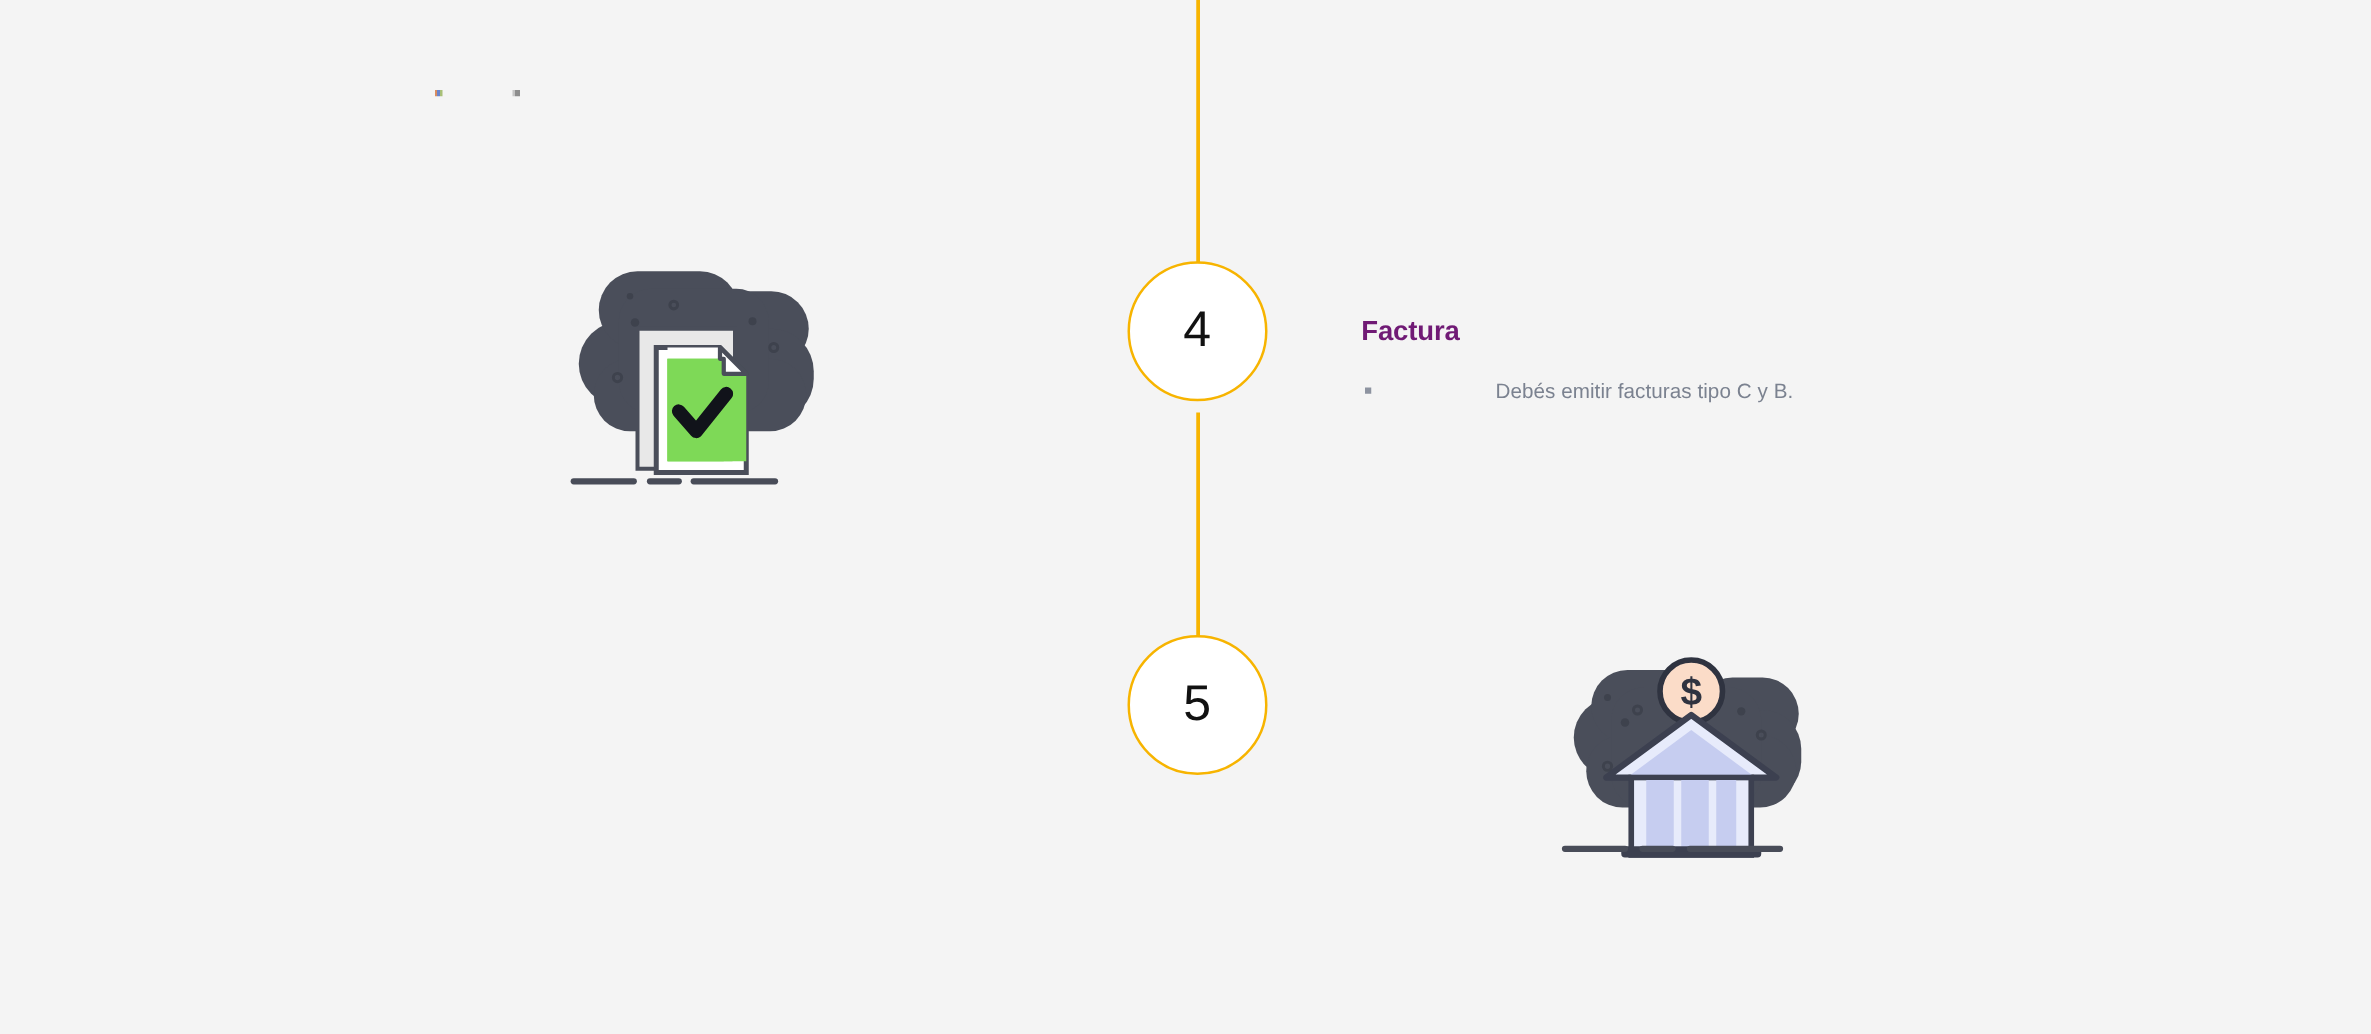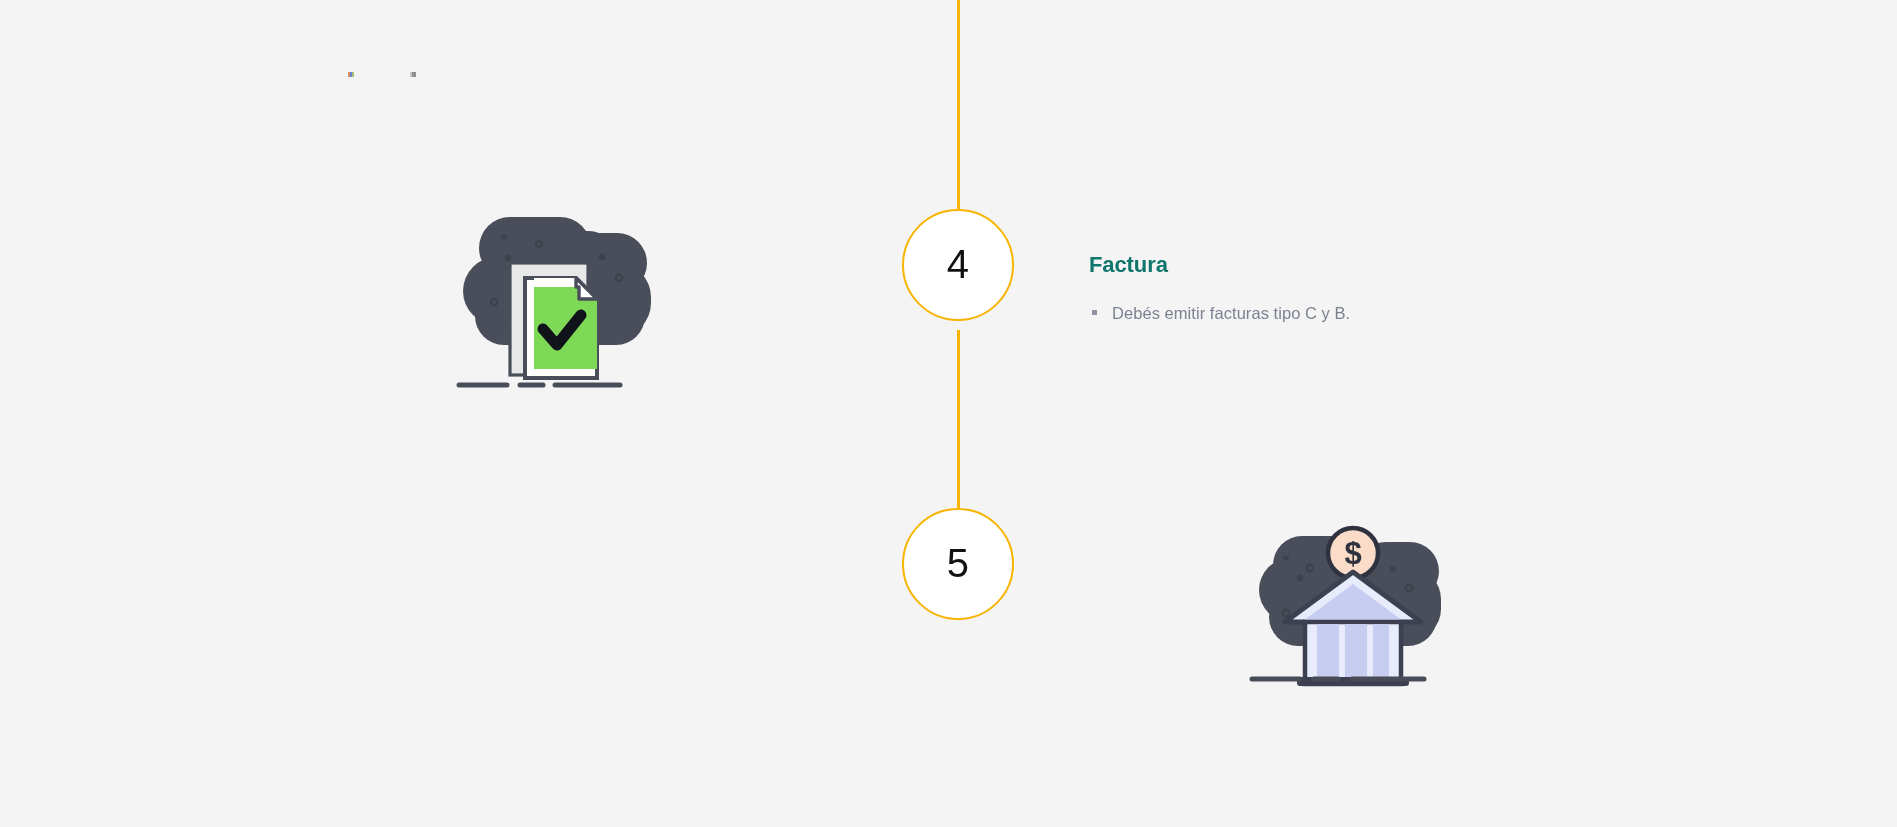--- a/index.html
+++ b/index.html
@@ -49,30 +49,31 @@
   }
   .circle-4 { top: 209px; }
   .circle-5 { top: 508px; }
 
   
   .text-block { position: absolute; }
 
   .block-title {
     font-size: 22px;
     font-weight: 700;
-    color: #0f766e;
+    color: #701a75;
     letter-spacing: -0.1px;
     margin: 0 0 22px 0;
     line-height: 1.2;
   }
 
   .bullet-list {
     margin: 0;
     padding: 0;
     list-style: none;
+    text-align: center;
   }
   .bullet-list li {
     position: relative;
     padding-left: 23px;
     font-size: 16.5px;
     line-height: 1.62;
     color: #7b8290;
     letter-spacing: 0.05px;
   }
   .bullet-list li::before {

